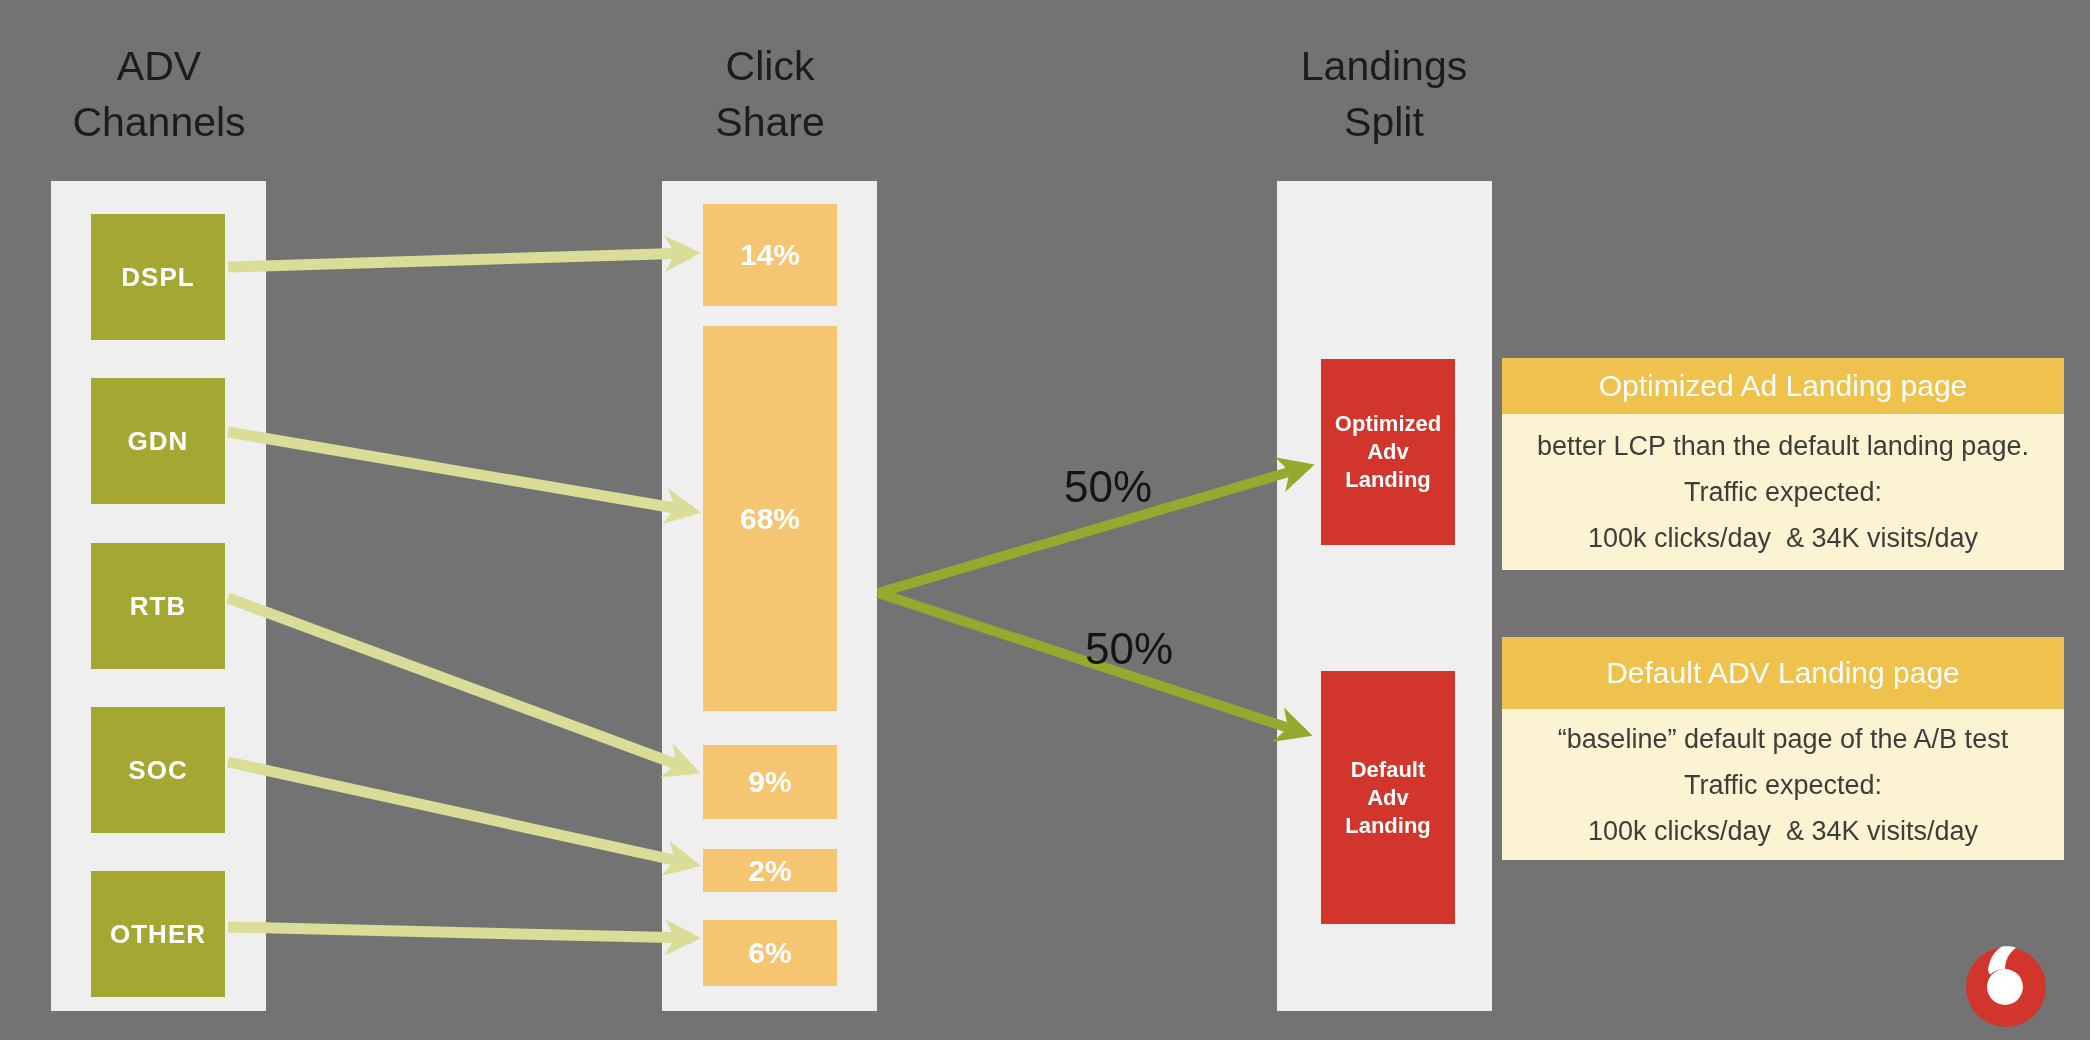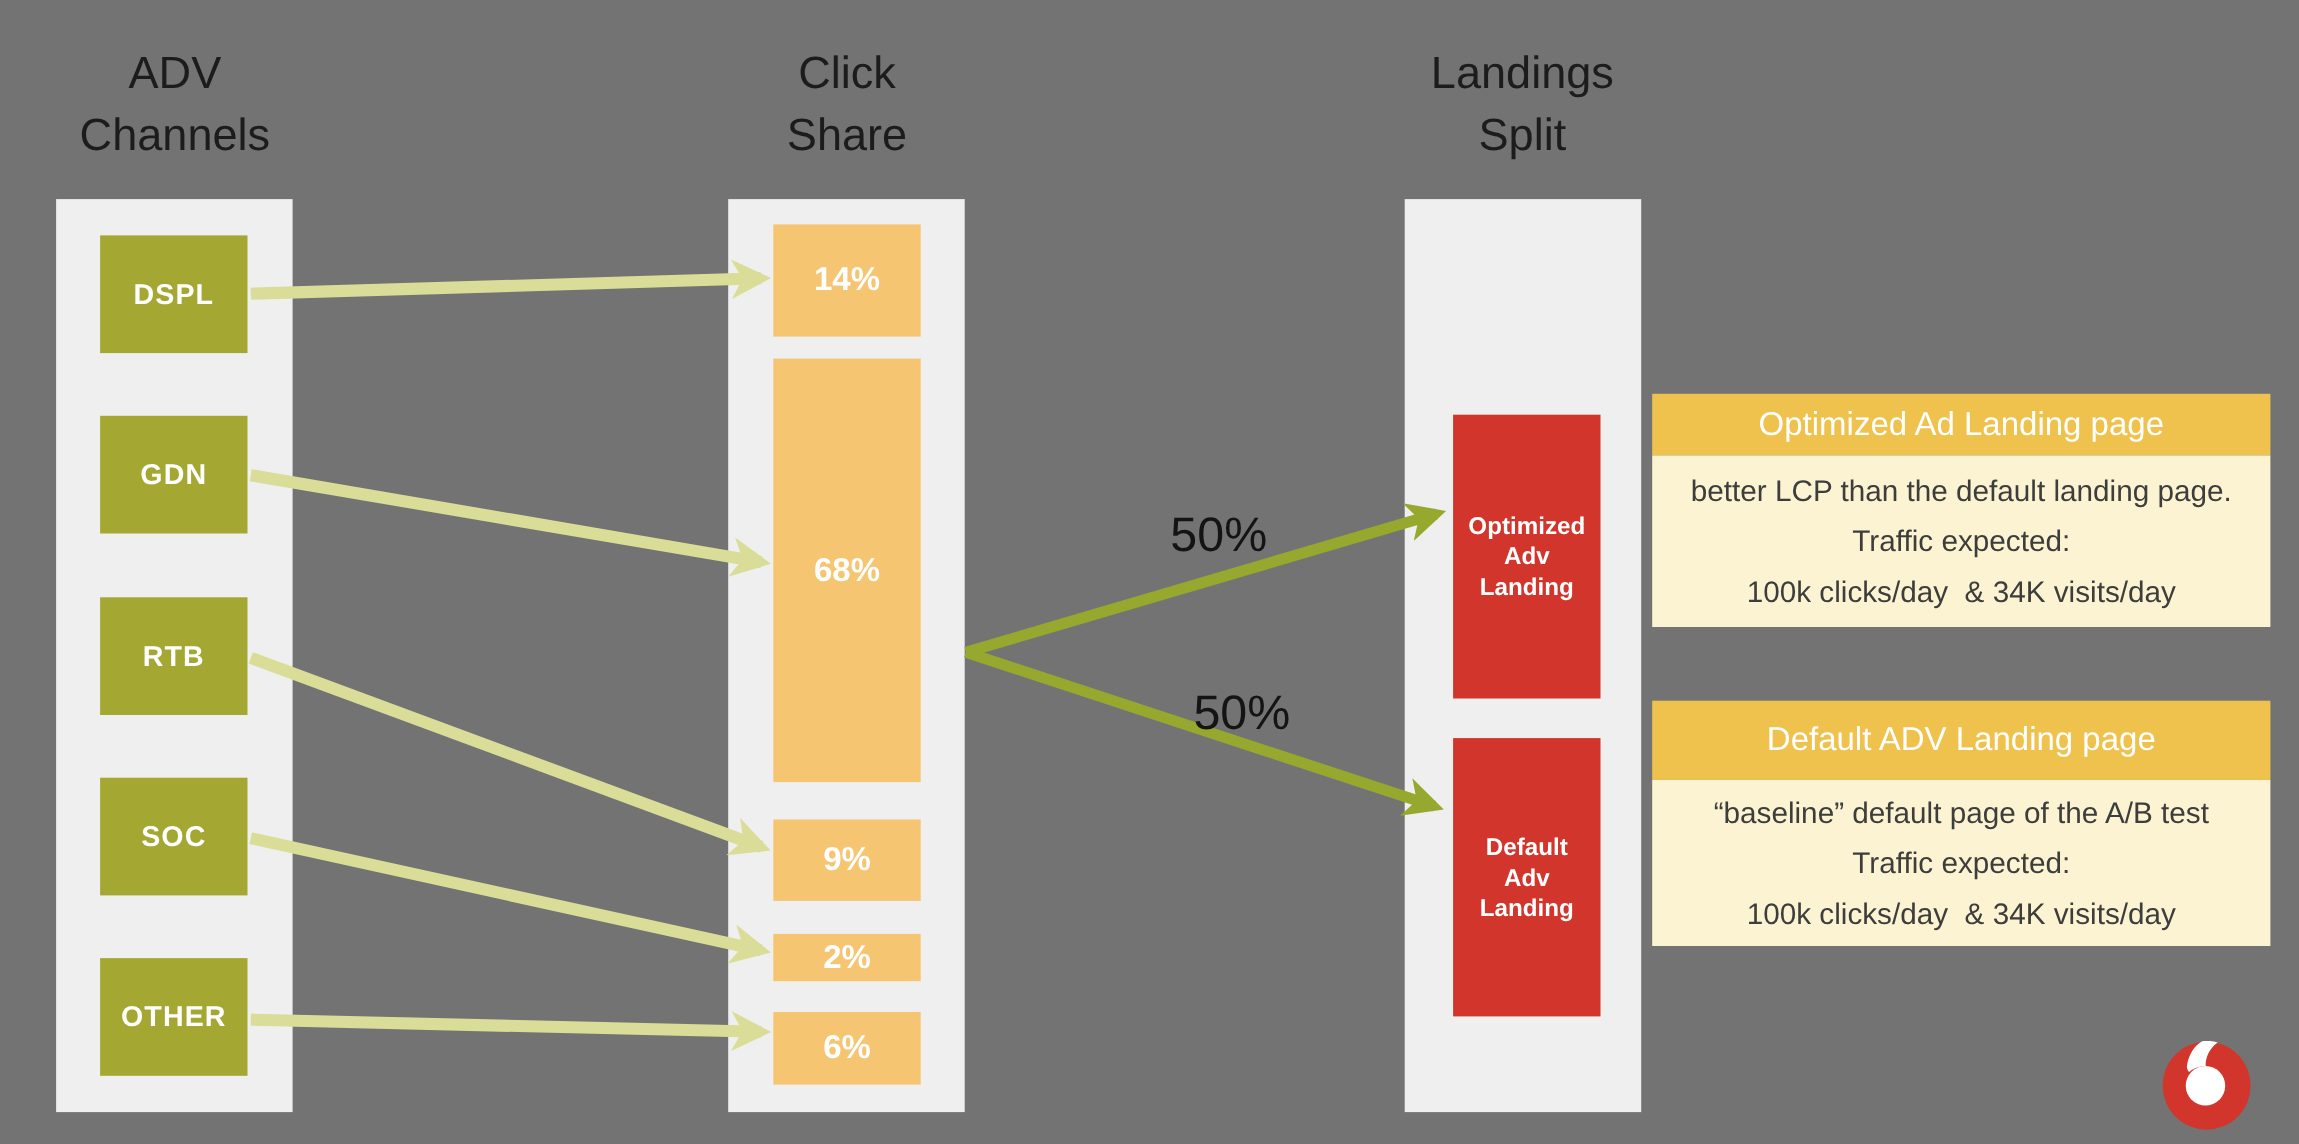--- a/index.html
+++ b/index.html
@@ -4,21 +4,21 @@
 <style>
   * { box-sizing: border-box; }
   html,body { margin:0; padding:0; background:#fff; font-family:"Liberation Sans", sans-serif; }
   #canvas { position:relative; width:2090px; height:1040px; background:#737373; overflow:hidden; }
 
   .gcol { position:absolute; top:181px; width:215px; height:830px; background:#efefef; }
 
   .colhead { position:absolute; top:38px; width:300px; text-align:center;
              font-size:41px; line-height:56px; color:#1c1c1c; white-space:pre-line; }
 
-  .chbox { position:absolute; left:91px; width:134px; height:107px; background:#a5a733;
+  .chbox { position:absolute; left:91px; width:134px; height:126px; background:#a5a733;
            color:#fff; font-weight:700; font-size:26px; letter-spacing:1px;
            display:flex; align-items:center; justify-content:center; }
 
   .shbox { position:absolute; left:703px; width:134px; background:#f5c572;
            color:#fff; font-weight:700; font-size:30px;
            display:flex; align-items:center; justify-content:center; }
 
   .rbox { position:absolute; left:1321px; width:134px; background:#d1352b;
           color:#fff; font-weight:700; font-size:22px; line-height:28px; text-align:center;
           display:flex; align-items:center; justify-content:center; white-space:pre-line; }
@@ -78,21 +78,21 @@
     <line x1="228" y1="598" x2="692" y2="770" stroke="#d9dd97" stroke-width="11" marker-end="url(#mLight)"></line>
     <line x1="228" y1="762" x2="692" y2="864" stroke="#d9dd97" stroke-width="11" marker-end="url(#mLight)"></line>
     <line x1="228" y1="927" x2="692" y2="938" stroke="#d9dd97" stroke-width="11" marker-end="url(#mLight)"></line>
     <line x1="878" y1="593" x2="1306" y2="467" stroke="#96a92e" stroke-width="10" marker-end="url(#mDark)"></line>
     <line x1="878" y1="593" x2="1304" y2="733" stroke="#96a92e" stroke-width="10" marker-end="url(#mDark)"></line>
   </svg>
 
   <div class="pct" style="left:1108px; top:487px">50%</div>
   <div class="pct" style="left:1129px; top:649px">50%</div>
 
-  <div class="rbox" style="top:377px; height:258px">Optimized
+  <div class="rbox" style="top:359px; height:186px">Optimized
 Adv
 Landing</div>
   <div class="rbox" style="top:671px; height:253px">Default
 Adv
 Landing</div>
 
   <div class="panel" style="top:358px">
     <div class="ptitle" style="height:56px">Optimized Ad Landing page</div>
     <div class="pbody" style="height:156px">
       <div class="pline">better LCP than the default landing page.</div>

